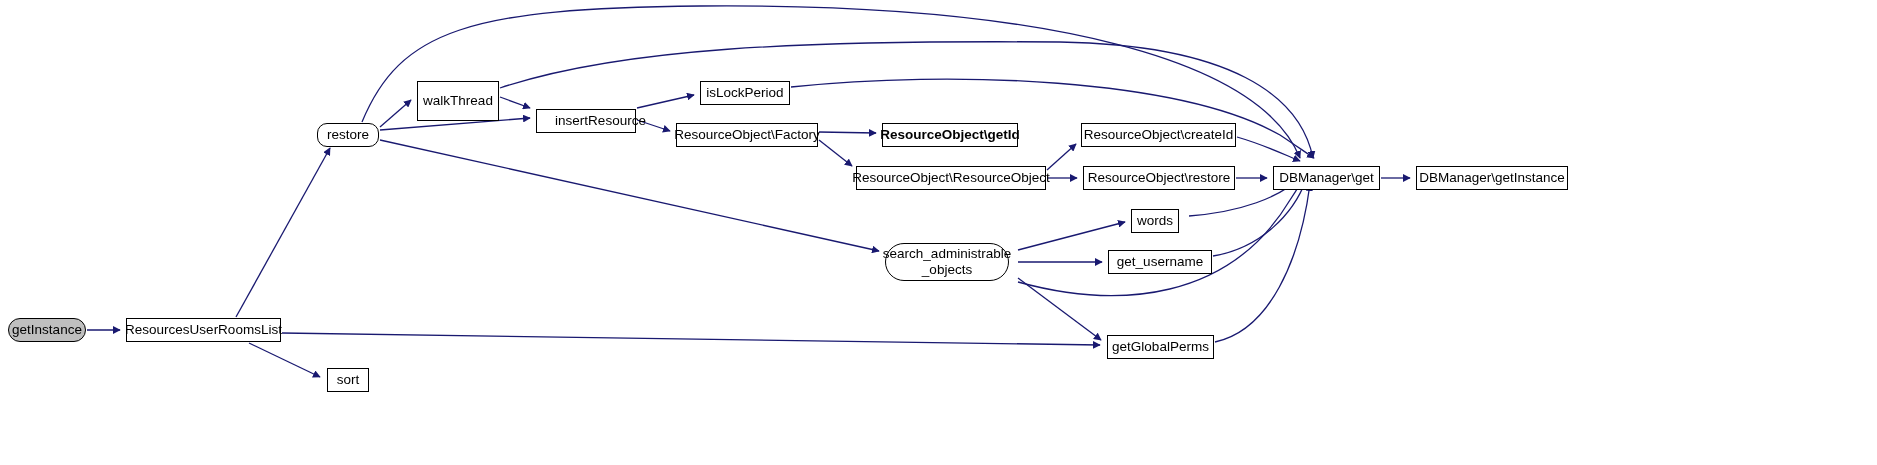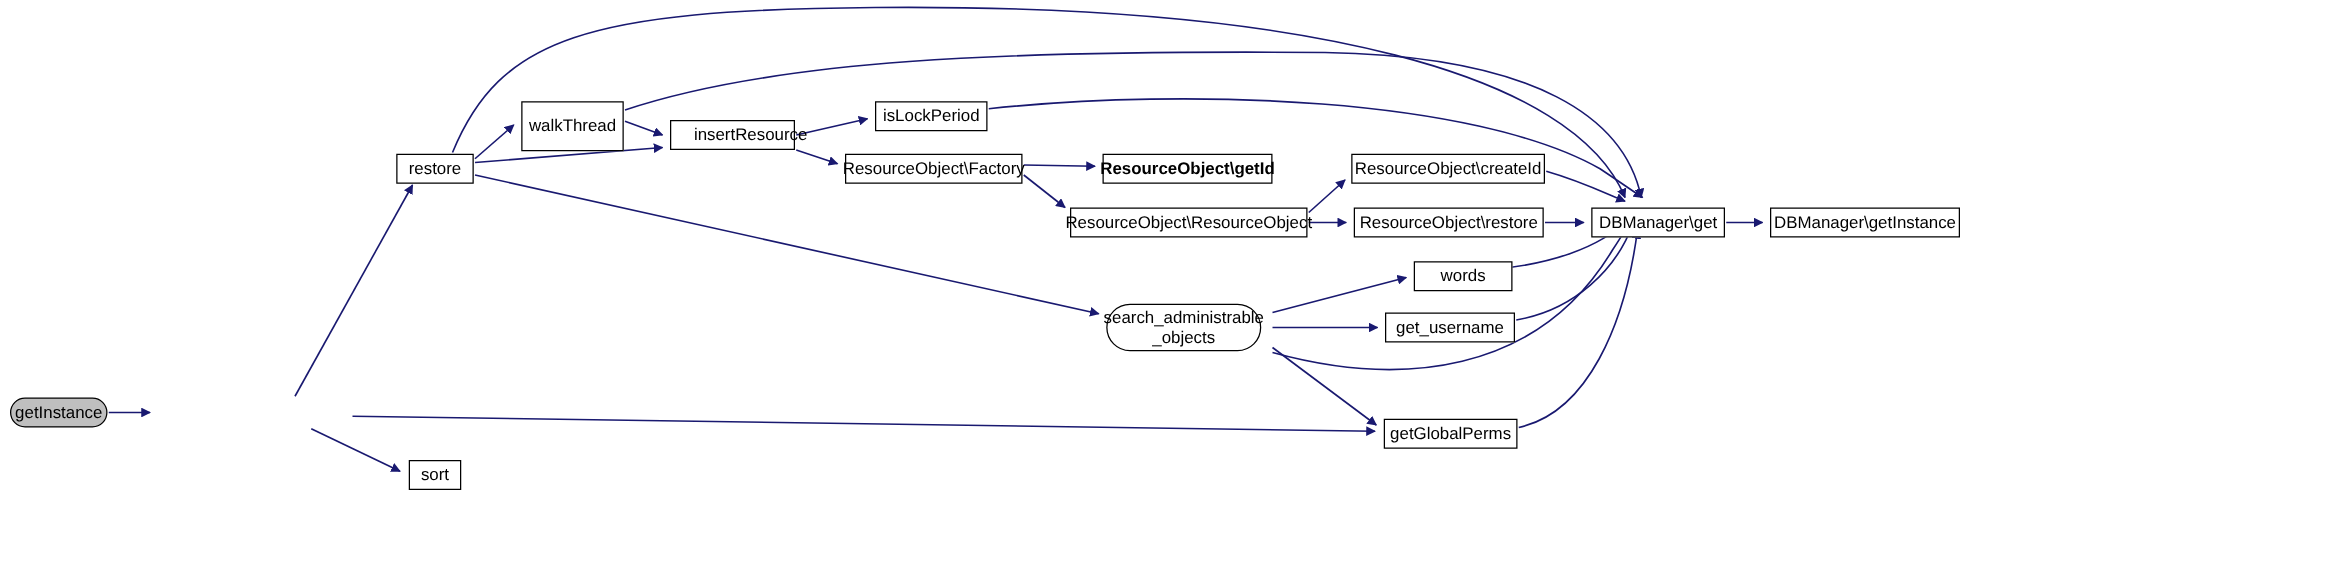--- a/index.html
+++ b/index.html
@@ -107,34 +107,37 @@
       <path d="M 1213,256 C 1260,248 1293,215 1306,180"></path>
 
       <path d="M 1215,342 C 1270,330 1300,260 1310,184"></path>
     </g>
   </svg>
 
   <div class="node root" style="left:8px; top:318px; width:78px; height:24px;border-radius:12px;">
     <span>getInstance</span>
   </div>
 
+  <div class="node" style="left:126px; top:318px; width:155px; height:24px;">
+    <span>ResourcesUserRoomsList</span>
+  </div>
 
   <div class="node" style="left:327px; top:368px; width:42px; height:24px;">
     <span>sort</span>
   </div>
 
-  <div class="node" style="left:317px; top:123px; width:62px; height:24px;">
+  <div class="node" style="left:317px; top:123px; width:62px; height:24px;border-radius:10px;">
     <span>restore</span>
   </div>
 
   <div class="node" style="left:417px; top:81px; width:82px; height:40px;">
     <span>walkThread</span>
   </div>
 
-  <div class="node" style="left:536px; top:96px; width:100px; height:24px;padding-left:29px;">
+  <div class="node" style="left:536px; top:109px; width:100px; height:24px;padding-left:29px;">
     <span>insertResource</span>
   </div>
 
   <div class="node" style="left:700px; top:81px; width:90px; height:24px;">
     <span>isLockPeriod</span>
   </div>
 
   <div class="node" style="left:676px; top:123px; width:142px; height:24px;justify-content:center;">
     <span>ResourceObject\Factory</span>
   </div>
@@ -161,21 +164,21 @@
 
   <div class="node" style="left:1416px; top:166px; width:152px; height:24px;">
     <span>DBManager\getInstance</span>
   </div>
 
   <div class="node" style="left:885px; top:243px; width:124px; height:38px;border-radius:19px;">
     <span>search_administrable
 _objects</span>
   </div>
 
-  <div class="node" style="left:1131px; top:209px; width:79px; height:24px;">
+  <div class="node" style="left:1131px; top:209px; width:48px; height:24px;">
     <span>words</span>
   </div>
 
   <div class="node" style="left:1108px; top:250px; width:104px; height:24px;">
     <span>get_username</span>
   </div>
 
   <div class="node" style="left:1107px; top:335px; width:107px; height:24px;">
     <span>getGlobalPerms</span>
   </div>

